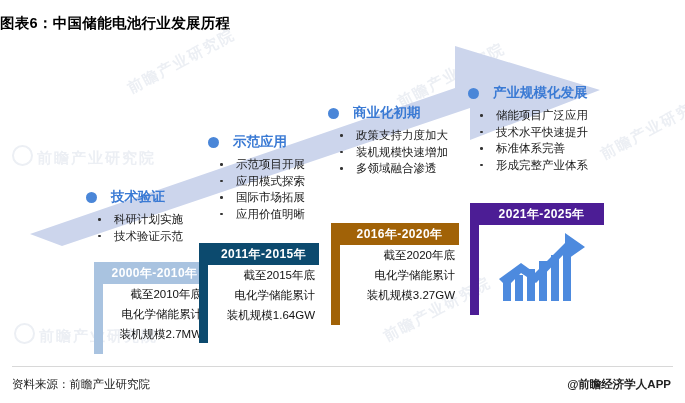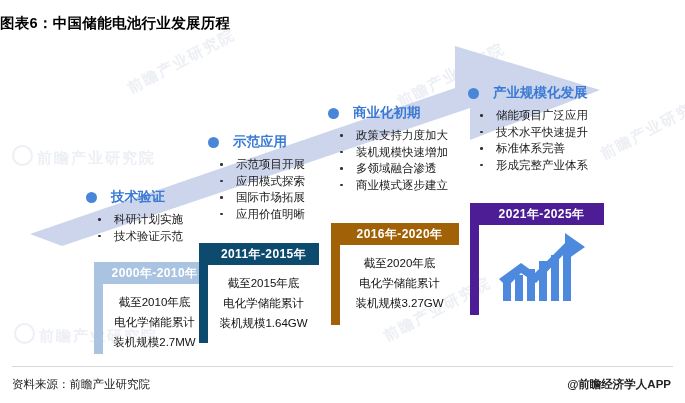--- a/index.html
+++ b/index.html
@@ -138,22 +138,22 @@
     text-align: center;
     color: #ffffff;
     font-size: 12px;
     font-weight: bold;
     letter-spacing: 0.4px;
     white-space: nowrap;
   }
   .card-body {
     position: relative;
     margin-left: 9px;
-    padding: 8px 4px 6px;
-    text-align: center;
+    padding: 0 4px 6px;
+    text-align: right;
     font-size: 11.5px;
     color: #111111;
     line-height: 20px;
     background: transparent;
   }
   .card-body div { white-space: nowrap; }
 
   #card-1 { left: 94px; top: 262px; width: 112px; }
   #card-2 { left: 199px; top: 243px; width: 120px; }
   #card-3 { left: 331px; top: 223px; width: 128px; }
@@ -248,21 +248,20 @@
 
   <div class="stage" id="stage-3">
     <div class="stage-head">
       <span class="stage-dot"></span>
       <span class="stage-title">商业化初期</span>
     </div>
     <ul class="stage-list">
       <li>政策支持力度加大</li>
       <li>装机规模快速增加</li>
       <li>多领域融合渗透</li>
-      <li>商业模式逐步建立</li>
     </ul>
   </div>
 
   <div class="stage" id="stage-4">
     <div class="stage-head">
       <span class="stage-dot"></span>
       <span class="stage-title">产业规模化发展</span>
     </div>
     <ul class="stage-list">
       <li>储能项目广泛应用</li>

